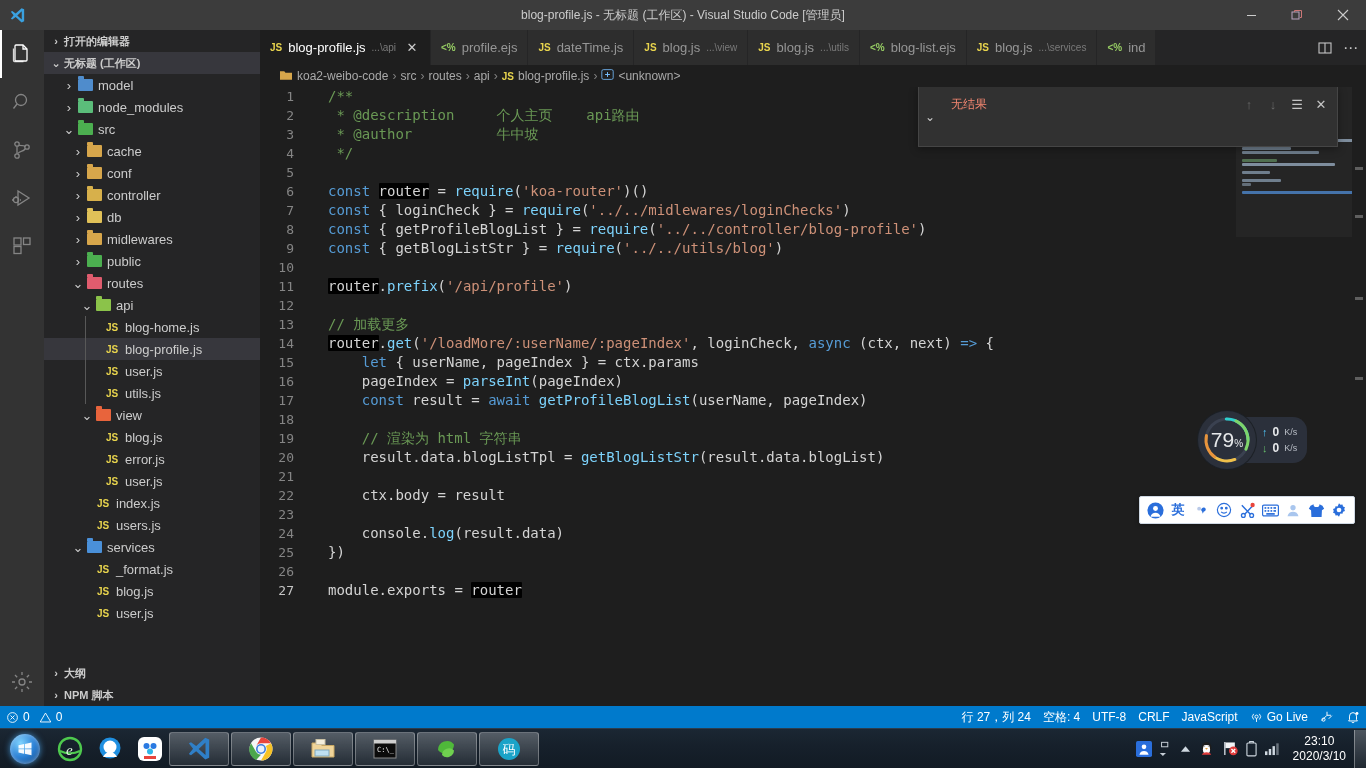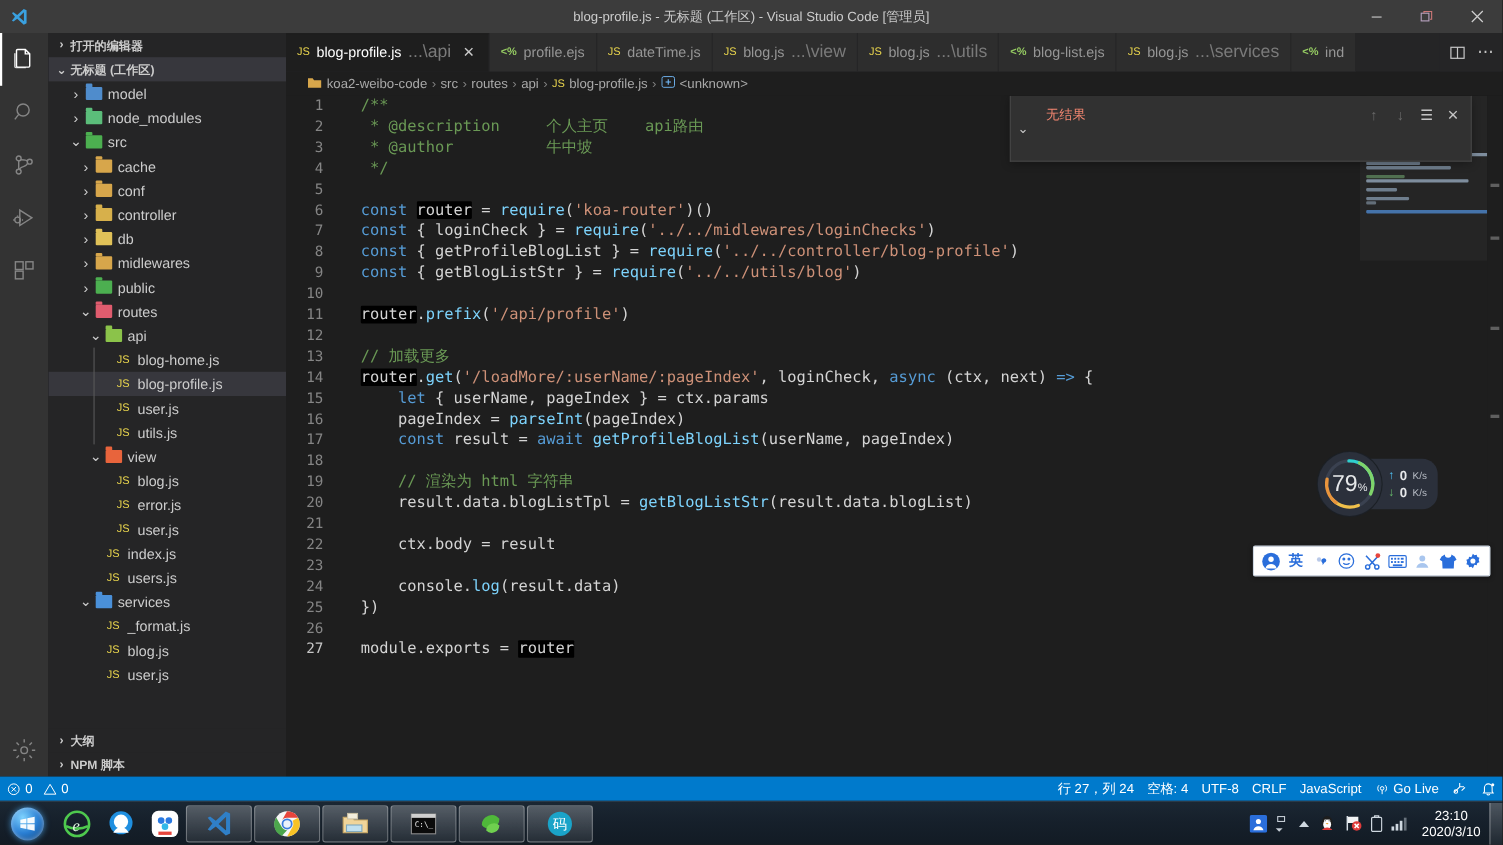--- a/index.html
+++ b/index.html
@@ -61,21 +61,21 @@
   .sb-section.focused { background: #37373d; }
   .twisty { width: 16px; height: 16px; display: inline-flex; align-items: center; justify-content: center; color: #cccccc; flex: 0 0 16px; }
   .tree { }
   .row {
     height: 22px; display: flex; align-items: center; font-size: 13px; color: #cccccc;
     white-space: nowrap; position: relative;
   }
   .row.selected { background: #37373d; }
   .row .fname { margin-left: 5px; font-size: 13px; }
   .ficon { width: 16px; height: 16px; flex: 0 0 16px; display: inline-flex; align-items: center; justify-content: center; }
-  .js-badge { color: #e8d44d; font-weight: normal; font-size: 10px; font-family: "Liberation Sans", sans-serif; }
+  .js-badge { color: #e8d44d; font-weight: bold; font-size: 10px; font-family: "Liberation Sans", sans-serif; }
   .folder { width: 15px; height: 12px; border-radius: 1px; position: relative; }
   .folder::after { content: ""; position: absolute; top: -3px; left: 0; width: 6px; height: 3px; border-radius: 1px 1px 0 0; background: inherit; }
   .guide { position: absolute; top: 0; bottom: 0; width: 1px; background: #585858; }
 
   .sb-bottom { position: absolute; bottom: 0; left: 0; width: 216px; }
   .sb-bar {
     height: 22px; display: flex; align-items: center; font-size: 11px; font-weight: bold;
     color: #cccccc; padding-left: 4px; background: #252526;
   }
 
@@ -84,21 +84,21 @@
 
   .tabsrow { height: 35px; background: #252526; display: flex; align-items: stretch; position: relative; }
   .tab {
     display: flex; align-items: center; padding: 0 10px; height: 35px;
     background: #2d2d2d; color: #969696; font-size: 13px; border-right: 1px solid #252526;
     white-space: nowrap; position: relative;
   }
   .tab.active { background: #1e1e1e; color: #ffffff; }
   .tab.active::before { content:""; position:absolute; left:0; right:0; top:0; height:1px; background:#1e1e1e; }
   .tab .tlabel { margin-left: 6px; }
-  .tab .tdesc { margin-left: 6px; font-size: 16px; color: #7a7a7a; }
+  .tab .tdesc { margin-left: 6px; font-size: 10px; color: #7a7a7a; }
   .tab .tclose { margin-left: 8px; width: 16px; text-align: center; color: #cccccc; font-size: 13px; }
   .ejs-badge { color: #96cc63; font-weight: bold; font-size: 10px; }
   .tabs-actions { margin-left: auto; display: flex; align-items: center; padding: 0 8px; gap: 10px; background:#252526; }
 
   .breadcrumbs {
     height: 22px; display: flex; align-items: center; padding-left: 19px;
     font-size: 12px; color: #a9a9a9; gap: 4px; background: #1e1e1e;
   }
   .crumb { display: flex; align-items: center; gap: 4px; }
   .sep { color: #808080; }

